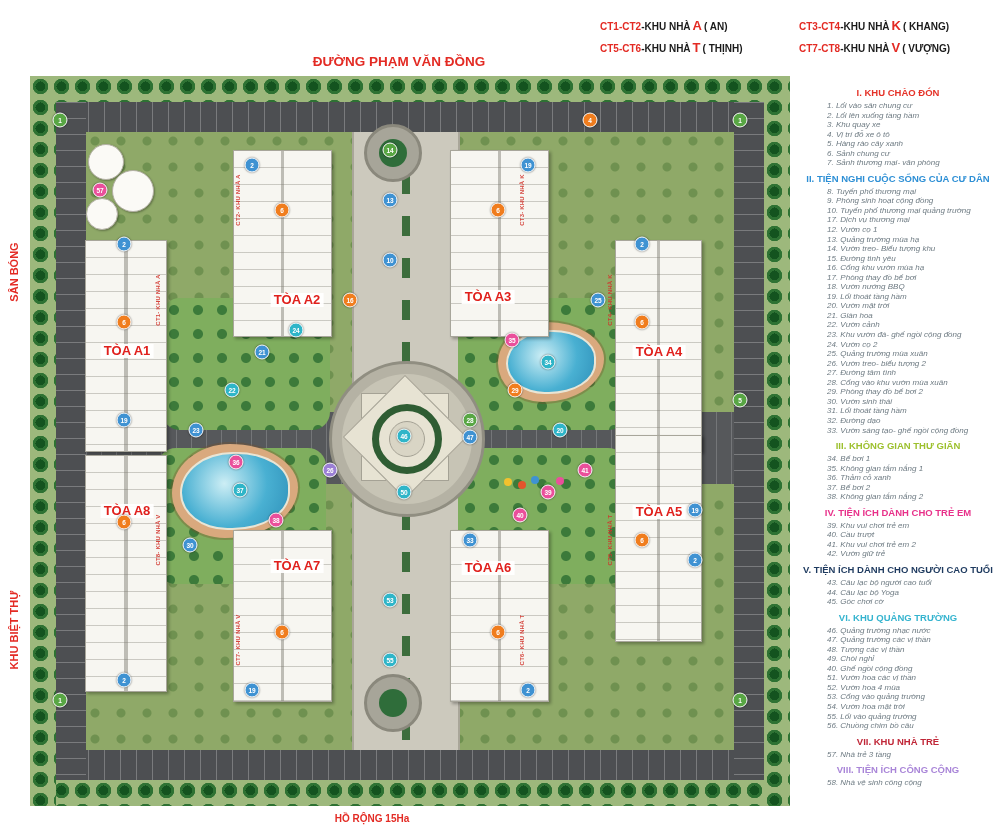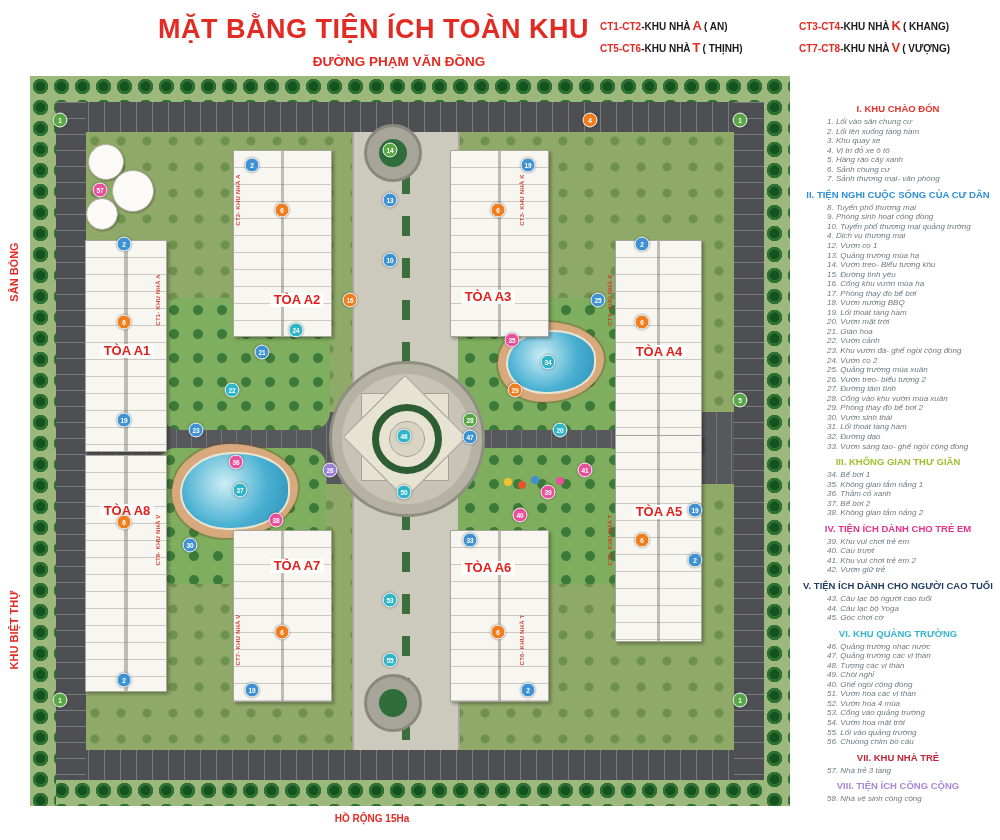--- a/index.html
+++ b/index.html
@@ -60,30 +60,29 @@
   
   .tower{position:absolute;transform:translate(-50%,-50%);background:rgba(255,255,255,.93);color:#e0201c;
          font-weight:bold;font-size:13px;line-height:14px;padding:0 3px;white-space:nowrap;}
   .tag{position:absolute;transform:translate(-50%,-50%) rotate(-90deg);color:#d2332b;font-size:6px;font-weight:bold;
        white-space:nowrap;opacity:.9;letter-spacing:.2px;}
   .mk{position:absolute;width:13px;height:13px;border-radius:50%;transform:translate(-50%,-50%);color:#fff;
       font-size:6.5px;font-weight:bold;display:flex;align-items:center;justify-content:center;
       border:1px solid #fff;box-shadow:0 0 2px rgba(0,0,0,.55);}
 
   
-  #legend{left:797px;top:98px;width:202px;height:708px;}
+  #legend{left:797px;top:82px;width:202px;height:708px;}
   .l-head{font-weight:bold;font-size:9.5px;line-height:11px;text-align:center;margin:5px 0 3px;white-space:nowrap;}
   .l-item{font-style:italic;font-size:8px;line-height:9.55px;color:#6d7a82;padding-left:30px;}
 </style>
 </head>
 <body>
 
 <div id="stage">
 
-  <div class="abs title">MẶT BẰNG TIỆN ÍCH TOÀN KHU</div>
   <div class="abs bkey">
       <div class="key-line">
         <span class="kcode">CT1-CT2</span>
         <span class="ksep"> - </span>
         <span class="ktext">KHU NHÀ</span>
         <span class="kletter">A</span>
         <span class="ksuffix">( AN)</span>
       </div>
       <div class="key-line">
         <span class="kcode">CT3-CT4</span>
@@ -247,21 +246,21 @@
       <div class="l-item">2. Lối lên xuống tầng hầm</div>
       <div class="l-item">3. Khu quay xe</div>
       <div class="l-item">4. Vị trí đỗ xe ô tô</div>
       <div class="l-item">5. Hàng rào cây xanh</div>
       <div class="l-item">6. Sảnh chung cư</div>
       <div class="l-item">7. Sảnh thương mại- văn phòng</div>
       <div class="l-head" style="color: rgb(45, 143, 213);">II. TIỆN NGHI CUỘC SỐNG CỦA CƯ DÂN</div>
       <div class="l-item">8. Tuyến phố thương mại</div>
       <div class="l-item">9. Phòng sinh hoạt cộng đồng</div>
       <div class="l-item">10. Tuyến phố thương mại quảng trường</div>
-      <div class="l-item">4. Dịch vụ thương mại</div>
+      <div class="l-item">17. Dịch vụ thương mại</div>
       <div class="l-item">12. Vườn cọ 1</div>
       <div class="l-item">13. Quảng trường mùa hạ</div>
       <div class="l-item">14. Vườn treo- Biểu tượng khu</div>
       <div class="l-item">15. Đường tình yêu</div>
       <div class="l-item">16. Cổng khu vườn mùa hạ</div>
       <div class="l-item">17. Phòng thay đồ bể bơi</div>
       <div class="l-item">18. Vườn nướng BBQ</div>
       <div class="l-item">19. Lối thoát tầng hầm</div>
       <div class="l-item">20. Vườn mặt trời</div>
       <div class="l-item">21. Giàn hoa</div>

